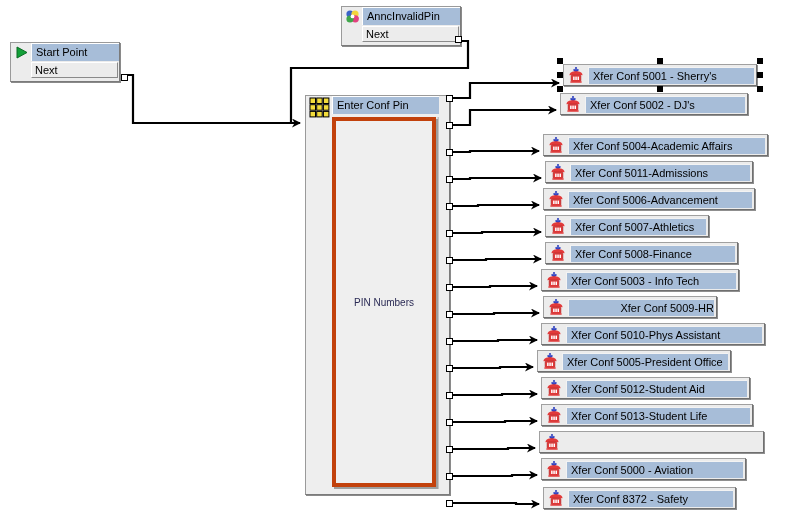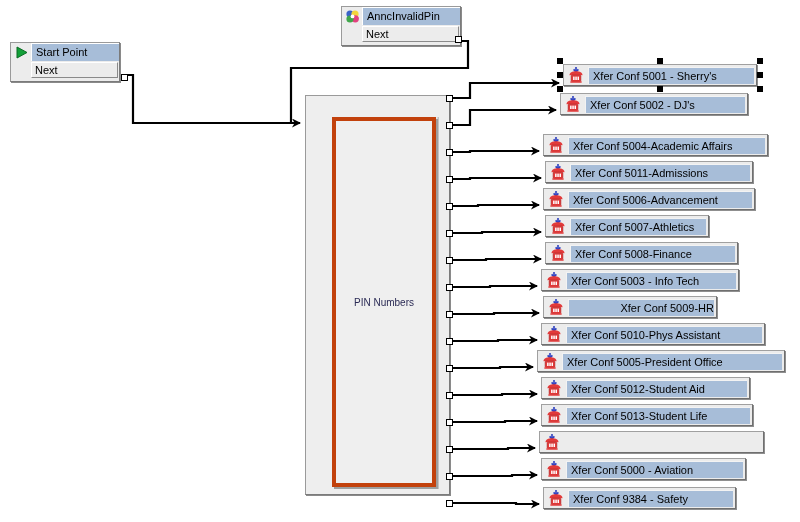--- a/index.html
+++ b/index.html
@@ -251,20 +251,39 @@
       </div>
       <div class="node-title">AnncInvalidPin</div>
     </div>
     <div class="node-port-row">
       <div class="node-port-label">Next</div>
     </div>
     <div class="port" style="left:113px; top:29px;"></div>
   </div>
 
   <div class="node" id="pin-node">
+    <div class="pin-title-row">
+      <div class="pin-icon">
+        <svg width="21" height="21" viewBox="0 0 21 21">
+          <rect x="0" y="0" width="21" height="21" fill="#e9e9e9"></rect>
+          <g>
+            <rect x="1" y="1" width="5.5" height="5.5" fill="#f2dc3c" stroke="#000" stroke-width="1"></rect>
+            <rect x="7.7" y="1" width="5.5" height="5.5" fill="#f2dc3c" stroke="#000" stroke-width="1"></rect>
+            <rect x="14.4" y="1" width="5.5" height="5.5" fill="#f2dc3c" stroke="#000" stroke-width="1"></rect>
+            <rect x="1" y="7.7" width="5.5" height="5.5" fill="#f2dc3c" stroke="#000" stroke-width="1"></rect>
+            <rect x="7.7" y="7.7" width="5.5" height="5.5" fill="#f2dc3c" stroke="#000" stroke-width="1"></rect>
+            <rect x="14.4" y="7.7" width="5.5" height="5.5" fill="#f2dc3c" stroke="#000" stroke-width="1"></rect>
+            <rect x="1" y="14.4" width="5.5" height="5.5" fill="#f2dc3c" stroke="#000" stroke-width="1"></rect>
+            <rect x="7.7" y="14.4" width="5.5" height="5.5" fill="#f2dc3c" stroke="#000" stroke-width="1"></rect>
+            <rect x="14.4" y="14.4" width="5.5" height="5.5" fill="#f2dc3c" stroke="#000" stroke-width="1"></rect>
+          </g>
+        </svg>
+      </div>
+      <div class="pin-title">Enter Conf Pin</div>
+    </div>
 
     <div class="pin-railing"></div>
 
     <div class="pin-body">
       <div class="pin-body-label">PIN Numbers</div>
     </div>
 
     <div class="port" style="left:140px; top:-1px;"></div>
     <div class="port" style="left:140px; top:26px;"></div>
     <div class="port" style="left:140px; top:53px;"></div>
@@ -427,21 +446,21 @@
             <path d="M2.5 9.2 C2.5 6.6 5.2 5.2 9 5.2 C12.8 5.2 15.5 6.6 15.5 9.2 Z" fill="#e23a3a"></path>
             <rect x="4.2" y="9.2" width="9.6" height="6.2" rx="1" fill="#e23a3a" stroke="#b21c1c" stroke-width="0.7"></rect>
             <rect x="6.1" y="10.6" width="1.5" height="3.4" fill="#ffffff"></rect>
             <rect x="8.3" y="10.6" width="1.5" height="3.4" fill="#ffffff"></rect>
             <rect x="10.5" y="10.6" width="1.5" height="3.4" fill="#ffffff"></rect>
             <rect x="3.2" y="15.2" width="11.6" height="1.5" rx="0.6" fill="#e23a3a"></rect>
           </svg>
         </div>
         <div class="xlabel">Xfer Conf 5010-Phys Assistant</div>
       </div>
-      <div class="xfer" style="left: 537px; top: 350px; width: 248px;">
+      <div class="xfer" style="left: 537px; top: 350px; width: 194px;">
         <div class="xicon">
           <svg width="18" height="18" viewBox="0 0 18 18">
             <path d="M9 1 L9 5" stroke="#2d3fbf" stroke-width="1.6" fill="none"></path>
             <path d="M6.6 3.4 L9 5.8 L11.4 3.4" stroke="#2d3fbf" stroke-width="1.6" fill="none"></path>
             <path d="M2.5 9.2 C2.5 6.6 5.2 5.2 9 5.2 C12.8 5.2 15.5 6.6 15.5 9.2 Z" fill="#e23a3a"></path>
             <rect x="4.2" y="9.2" width="9.6" height="6.2" rx="1" fill="#e23a3a" stroke="#b21c1c" stroke-width="0.7"></rect>
             <rect x="6.1" y="10.6" width="1.5" height="3.4" fill="#ffffff"></rect>
             <rect x="8.3" y="10.6" width="1.5" height="3.4" fill="#ffffff"></rect>
             <rect x="10.5" y="10.6" width="1.5" height="3.4" fill="#ffffff"></rect>
             <rect x="3.2" y="15.2" width="11.6" height="1.5" rx="0.6" fill="#e23a3a"></rect>
@@ -514,21 +533,21 @@
             <path d="M9 1 L9 5" stroke="#2d3fbf" stroke-width="1.6" fill="none"></path>
             <path d="M6.6 3.4 L9 5.8 L11.4 3.4" stroke="#2d3fbf" stroke-width="1.6" fill="none"></path>
             <path d="M2.5 9.2 C2.5 6.6 5.2 5.2 9 5.2 C12.8 5.2 15.5 6.6 15.5 9.2 Z" fill="#e23a3a"></path>
             <rect x="4.2" y="9.2" width="9.6" height="6.2" rx="1" fill="#e23a3a" stroke="#b21c1c" stroke-width="0.7"></rect>
             <rect x="6.1" y="10.6" width="1.5" height="3.4" fill="#ffffff"></rect>
             <rect x="8.3" y="10.6" width="1.5" height="3.4" fill="#ffffff"></rect>
             <rect x="10.5" y="10.6" width="1.5" height="3.4" fill="#ffffff"></rect>
             <rect x="3.2" y="15.2" width="11.6" height="1.5" rx="0.6" fill="#e23a3a"></rect>
           </svg>
         </div>
-        <div class="xlabel">Xfer Conf 9384 - Safety</div>
+        <div class="xlabel">Xfer Conf 8372 - Safety</div>
       </div>
     </div>
 
 <div class="handle" style="left: 557px; top: 58px;"></div>
     <div class="handle" style="left: 657px; top: 58px;"></div>
     <div class="handle" style="left: 757px; top: 58px;"></div>
     <div class="handle" style="left: 557px; top: 72px;"></div>
     <div class="handle" style="left: 757px; top: 72px;"></div>
     <div class="handle" style="left: 557px; top: 86px;"></div>
     <div class="handle" style="left: 657px; top: 86px;"></div>

